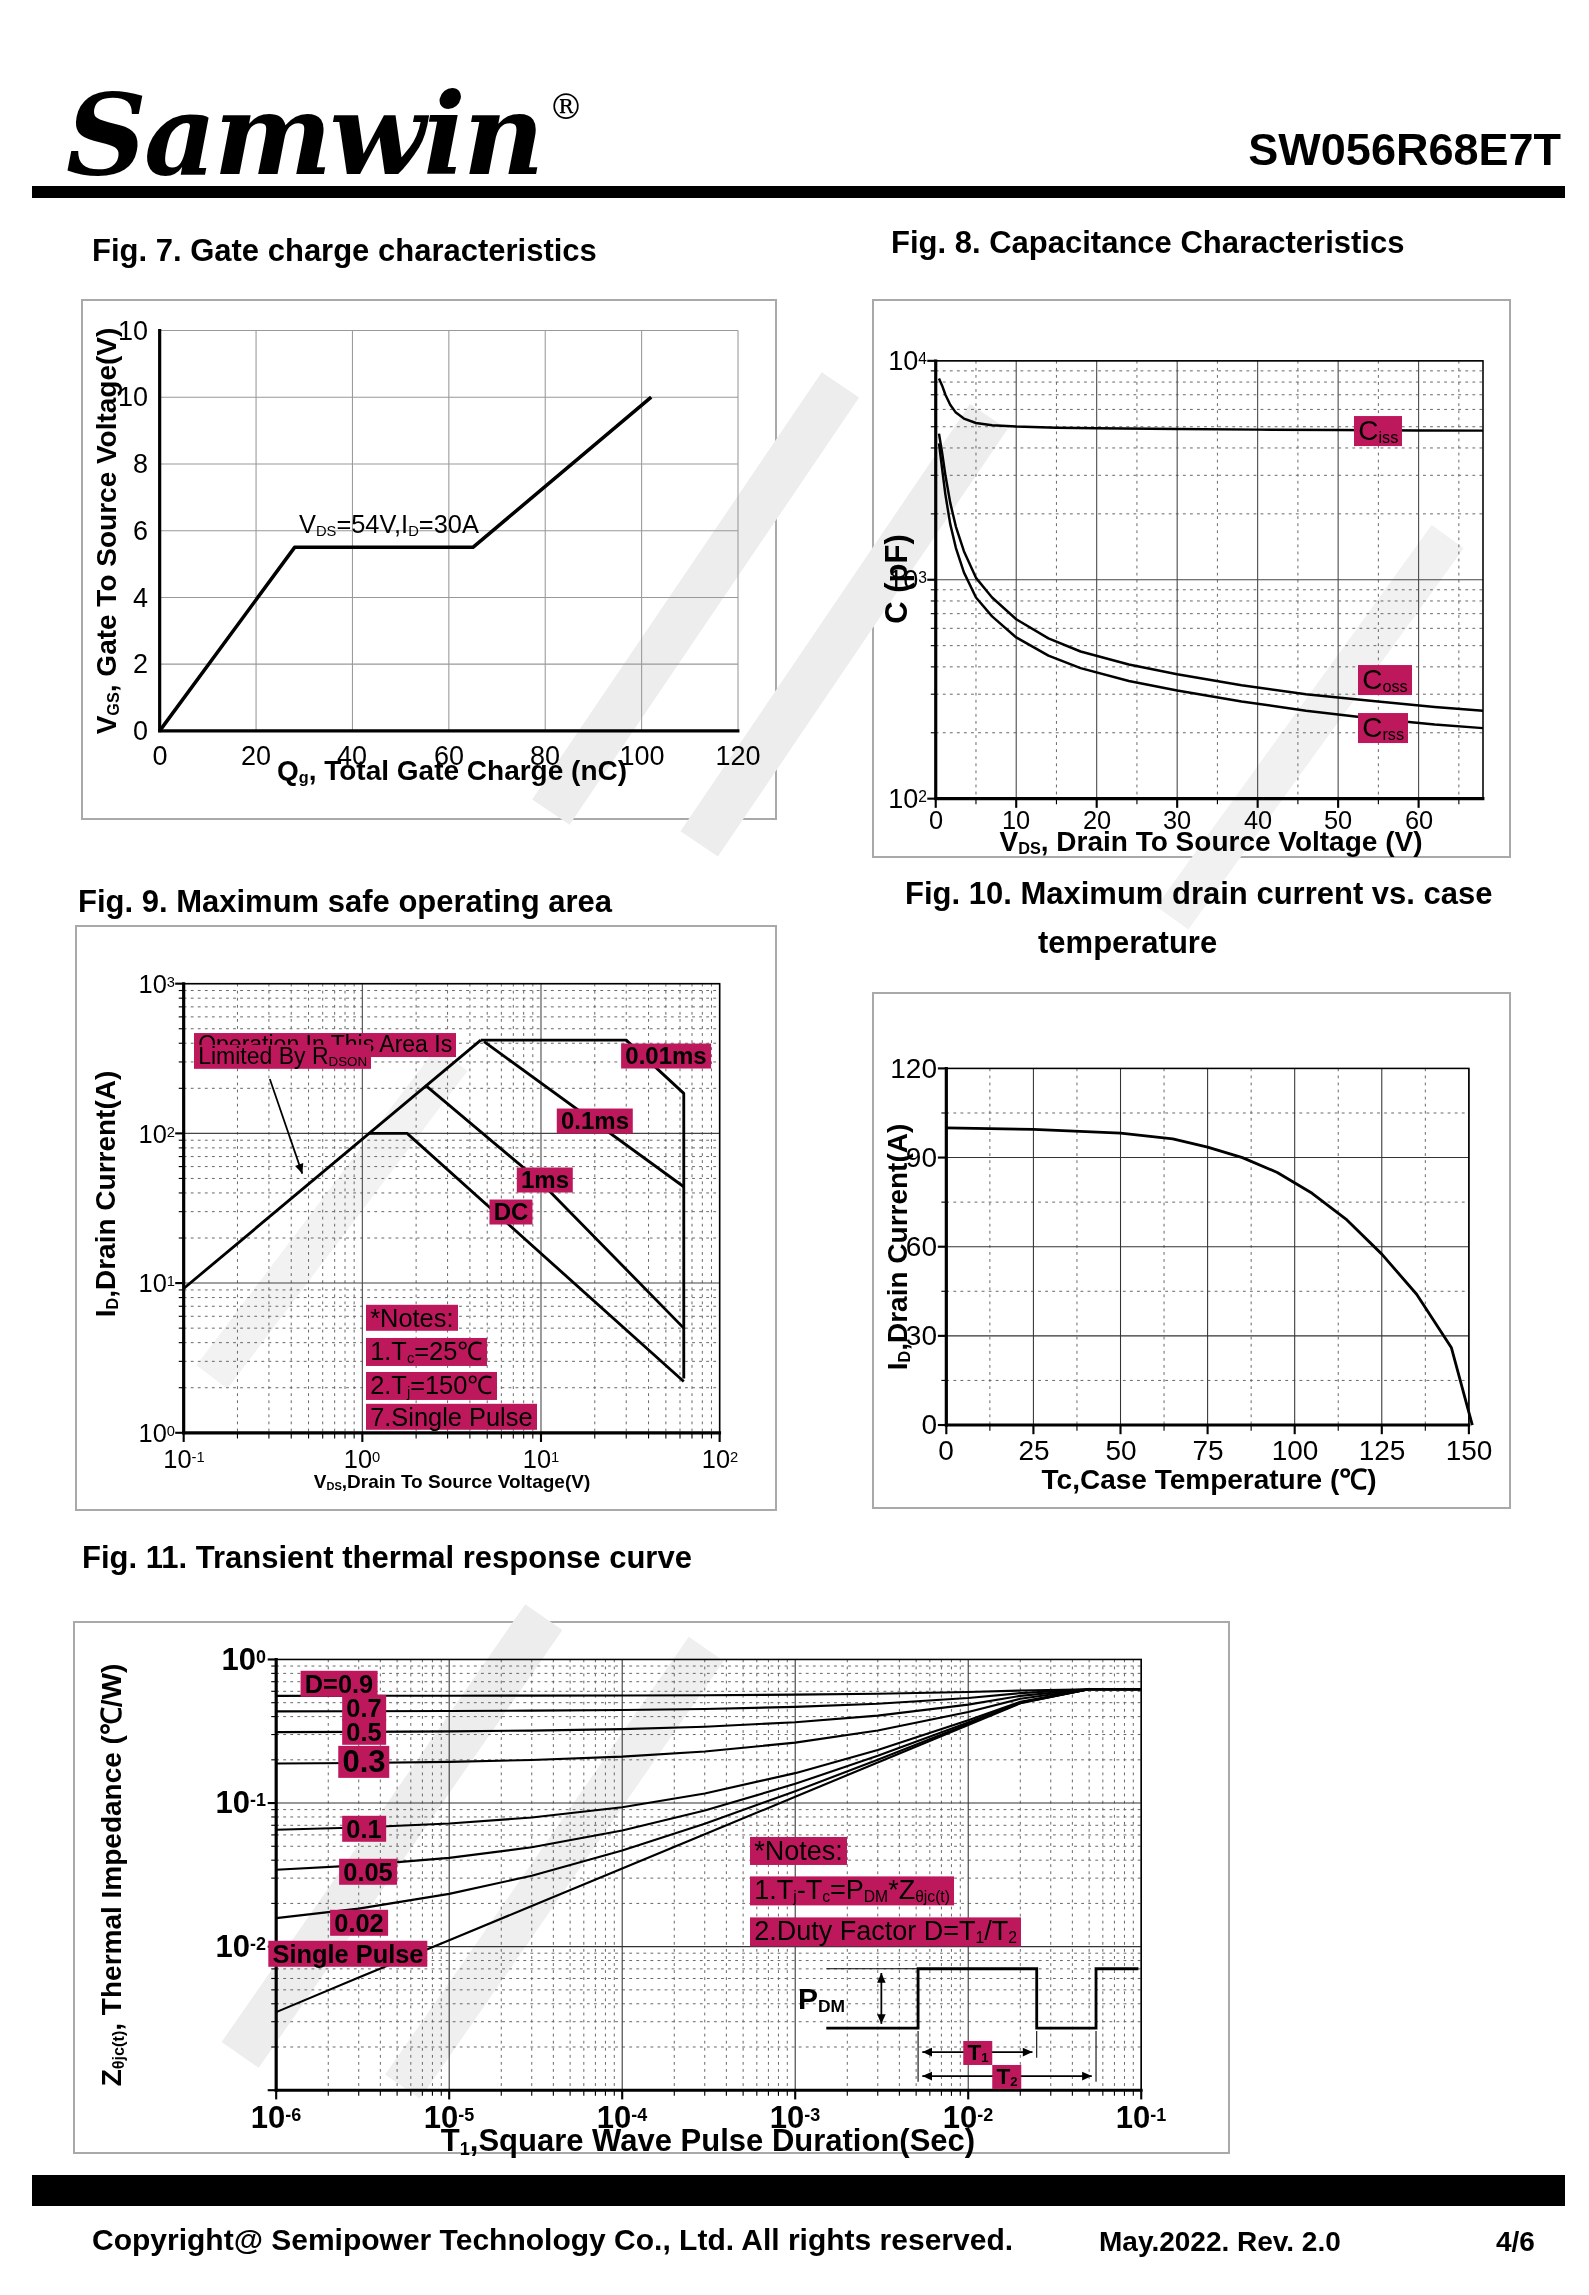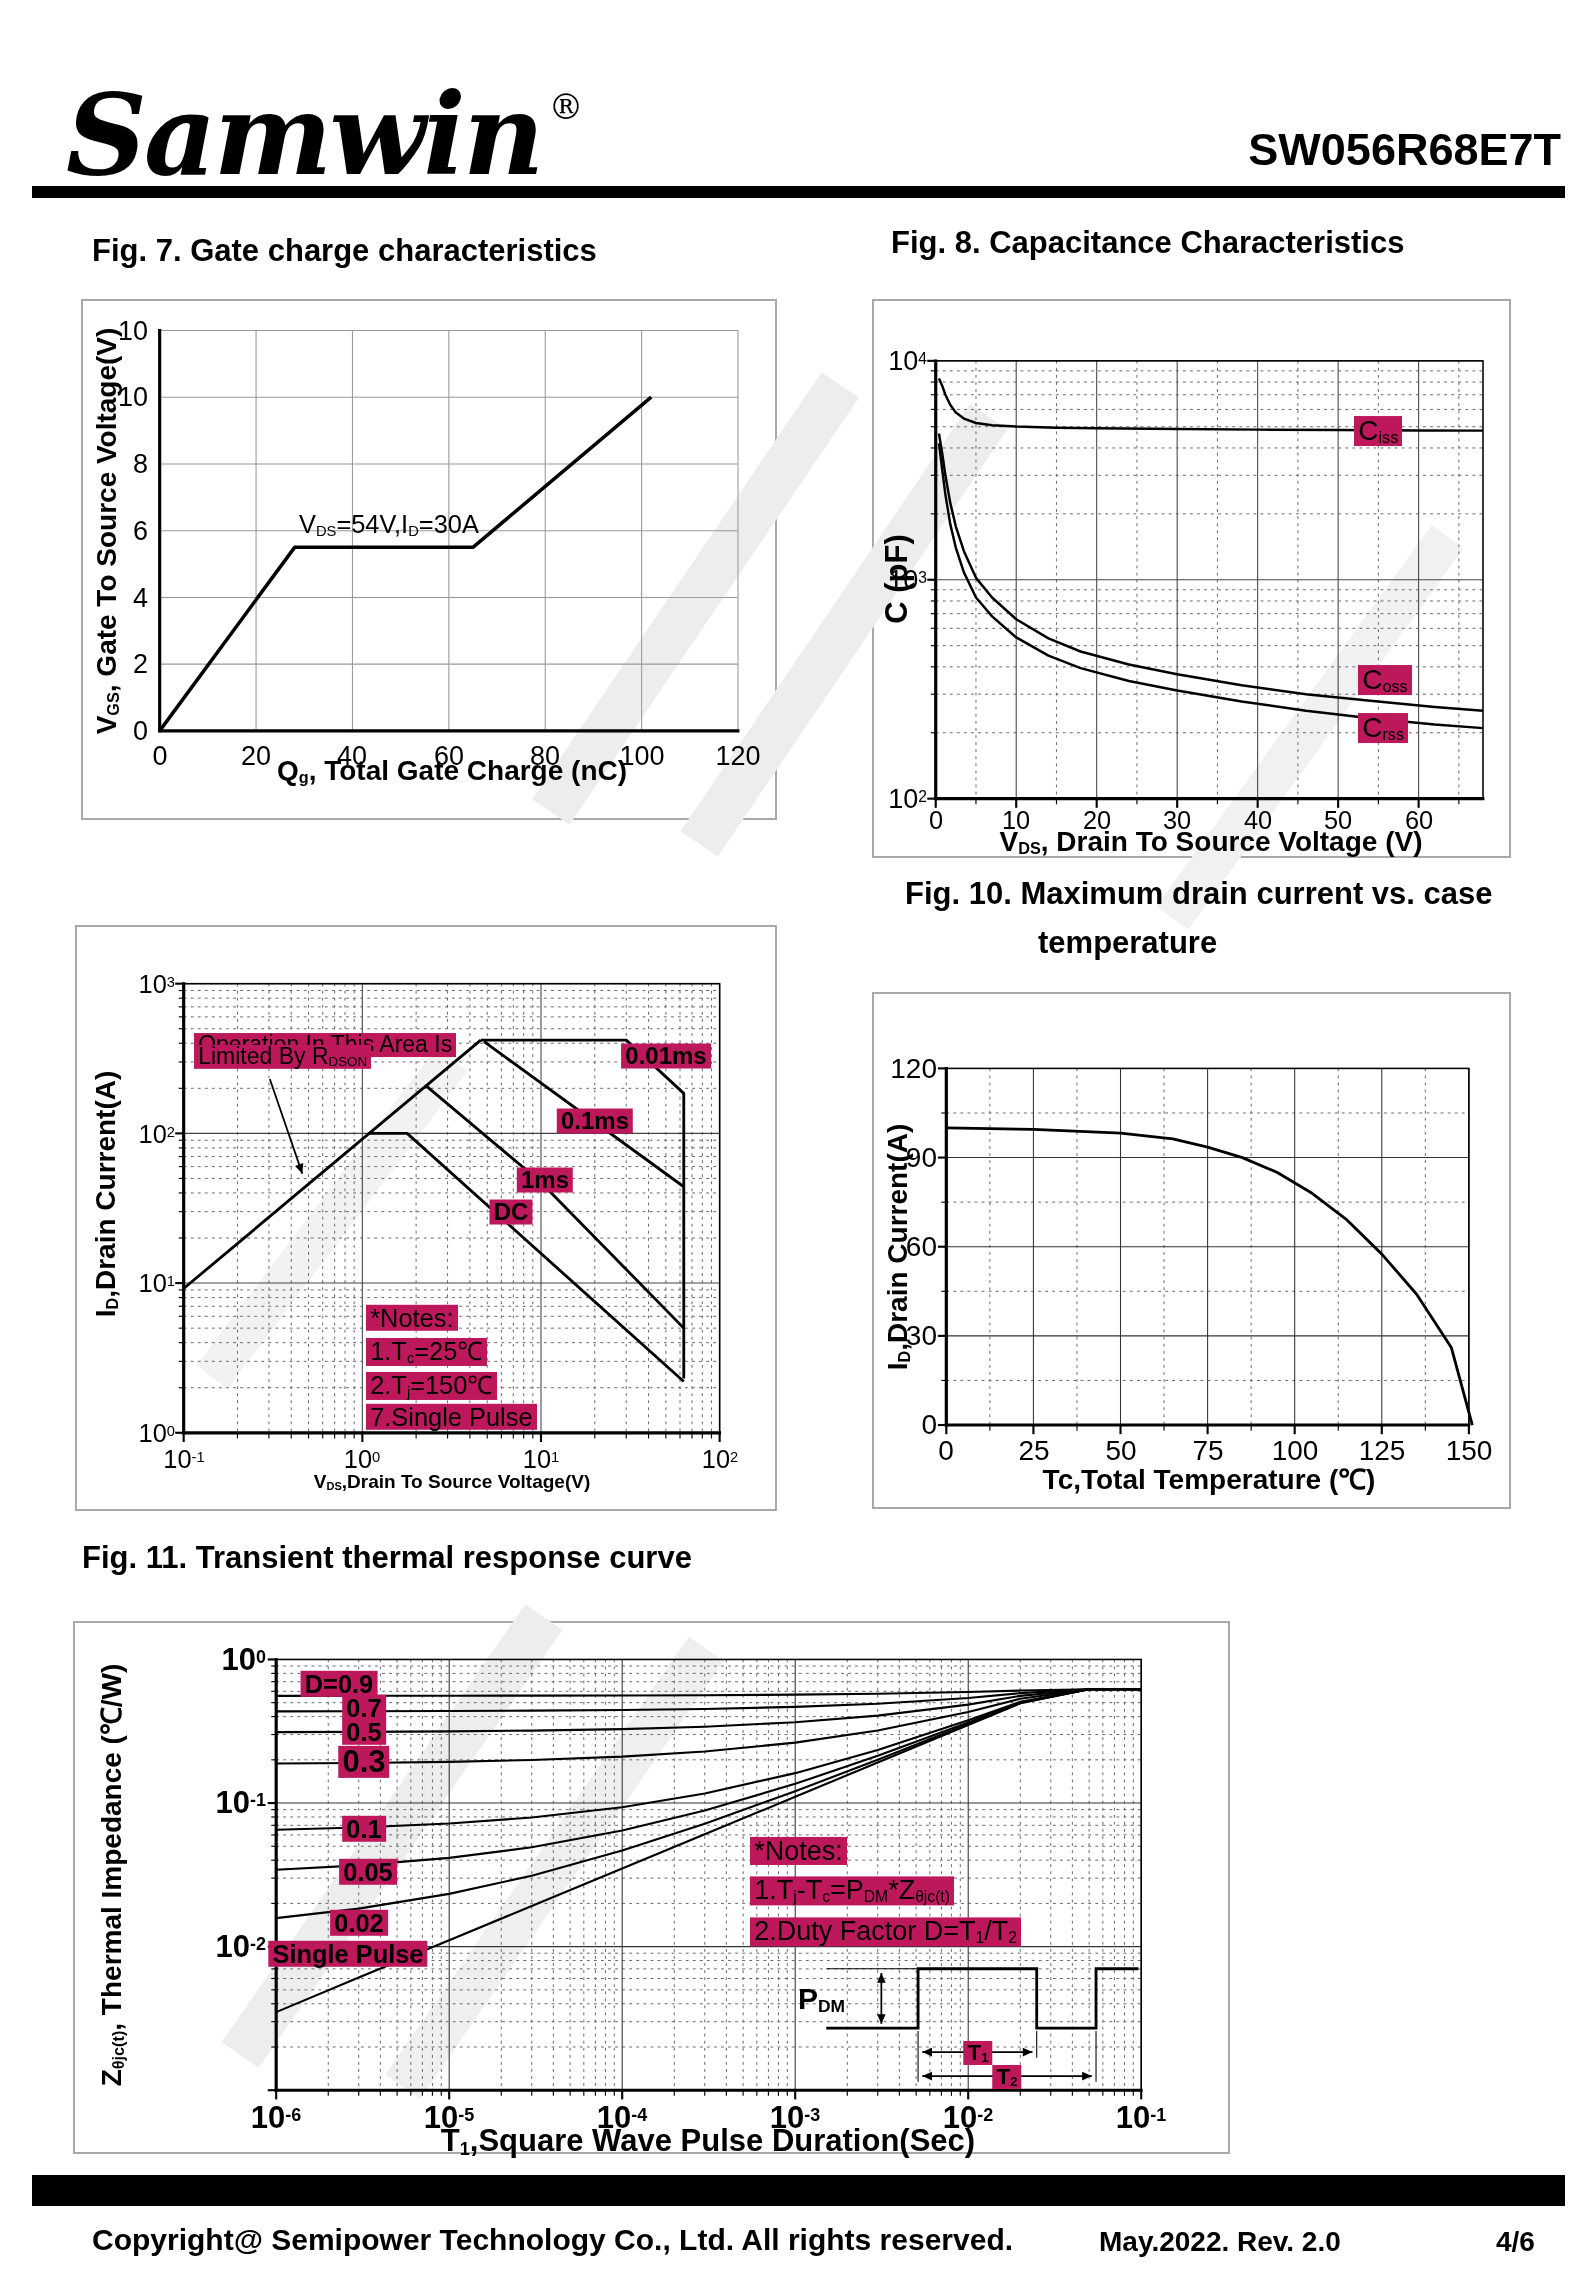--- a/index.html
+++ b/index.html
@@ -545,21 +545,21 @@
       <div class="lbl" style="left: 1121px; top: 1451px; font-size: 28px; font-weight: normal; transform: translate(-50%, -50%);">50</div>
       <div class="lbl" style="left: 1208px; top: 1451px; font-size: 28px; font-weight: normal; transform: translate(-50%, -50%);">75</div>
       <div class="lbl" style="left: 1295px; top: 1451px; font-size: 28px; font-weight: normal; transform: translate(-50%, -50%);">100</div>
       <div class="lbl" style="left: 1382px; top: 1451px; font-size: 28px; font-weight: normal; transform: translate(-50%, -50%);">125</div>
       <div class="lbl" style="left: 1469px; top: 1451px; font-size: 28px; font-weight: normal; transform: translate(-50%, -50%);">150</div>
       <div class="lbl" style="left: 937px; top: 1425px; font-size: 28px; font-weight: normal; transform: translate(-100%, -50%);">0</div>
       <div class="lbl" style="left: 937px; top: 1336px; font-size: 28px; font-weight: normal; transform: translate(-100%, -50%);">30</div>
       <div class="lbl" style="left: 937px; top: 1247px; font-size: 28px; font-weight: normal; transform: translate(-100%, -50%);">60</div>
       <div class="lbl" style="left: 937px; top: 1158px; font-size: 28px; font-weight: normal; transform: translate(-100%, -50%);">90</div>
       <div class="lbl" style="left: 937px; top: 1069px; font-size: 28px; font-weight: normal; transform: translate(-100%, -50%);">120</div>
-      <div class="lbl" style="left: 1209px; top: 1480px; font-size: 28px; font-weight: bold; transform: translate(-50%, -50%);">Tc,Total Temperature (℃)</div>
+      <div class="lbl" style="left: 1209px; top: 1480px; font-size: 28px; font-weight: bold; transform: translate(-50%, -50%);">Tc,Case Temperature (℃)</div>
       <div class="lbl" style="left: 898px; top: 1247px; font-size: 28px; font-weight: bold; transform: translate(-50%, -50%) rotate(-90deg);">I<sub>D</sub>,Drain Current(A)</div>
       <div class="lbl" style="left: 276px; top: 2118px; font-size: 31px; font-weight: bold; transform: translate(-50%, -50%);">10<sup>-6</sup></div>
       <div class="lbl" style="left: 449px; top: 2118px; font-size: 31px; font-weight: bold; transform: translate(-50%, -50%);">10<sup>-5</sup></div>
       <div class="lbl" style="left: 622px; top: 2118px; font-size: 31px; font-weight: bold; transform: translate(-50%, -50%);">10<sup>-4</sup></div>
       <div class="lbl" style="left: 795px; top: 2118px; font-size: 31px; font-weight: bold; transform: translate(-50%, -50%);">10<sup>-3</sup></div>
       <div class="lbl" style="left: 968px; top: 2118px; font-size: 31px; font-weight: bold; transform: translate(-50%, -50%);">10<sup>-2</sup></div>
       <div class="lbl" style="left: 1141px; top: 2118px; font-size: 31px; font-weight: bold; transform: translate(-50%, -50%);">10<sup>-1</sup></div>
       <div class="lbl" style="left: 266px; top: 1660px; font-size: 31px; font-weight: bold; transform: translate(-100%, -50%);">10<sup>0</sup></div>
       <div class="lbl" style="left: 266px; top: 1803px; font-size: 31px; font-weight: bold; transform: translate(-100%, -50%);">10<sup>-1</sup></div>
       <div class="lbl" style="left: 266px; top: 1947px; font-size: 31px; font-weight: bold; transform: translate(-100%, -50%);">10<sup>-2</sup></div>
@@ -576,20 +576,21 @@
       <div class="lbl bg" style="left: 750px; top: 1851px; font-size: 27px; font-weight: normal; transform: translate(0px, -50%);">*Notes:</div>
       <div class="lbl bg" style="left: 750px; top: 1891px; font-size: 27px; font-weight: normal; transform: translate(0px, -50%);">1.T<sub>j</sub>-T<sub>c</sub>=P<sub>DM</sub>*Z<sub>θjc(t)</sub></div>
       <div class="lbl bg" style="left: 750px; top: 1932px; font-size: 27px; font-weight: normal; transform: translate(0px, -50%);">2.Duty Factor D=T<sub>1</sub>/T<sub>2</sub></div>
       <div class="lbl" style="left: 845px; top: 1999px; font-size: 30px; font-weight: bold; transform: translate(-100%, -50%);">P<sub>DM</sub></div>
       <div class="lbl bg" style="left: 978px; top: 2053px; font-size: 22.6px; font-weight: bold; transform: translate(-50%, -50%);">T<sub>1</sub></div>
       <div class="lbl bg" style="left: 1007px; top: 2077px; font-size: 22.6px; font-weight: bold; transform: translate(-50%, -50%);">T<sub>2</sub></div>
     </div>
 
   <div class="title" style="left:92px;top:233px">Fig. 7. Gate charge characteristics</div>
   <div class="title" style="left:891px;top:225px">Fig. 8. Capacitance Characteristics</div>
+  <div class="title" style="left:78px;top:884px">Fig. 9. Maximum safe operating area</div>
   <div class="title" style="left:905px;top:876px">Fig. 10. Maximum drain current vs. case</div>
   <div class="title" style="left:1038px;top:925px">temperature</div>
   <div class="title" style="left:82px;top:1540px">Fig. 11. Transient thermal response curve</div>
 
   <div class="fbar"></div>
   <div class="fcopy">Copyright@ Semipower Technology Co., Ltd. All rights reserved.</div>
   <div class="frev">May.2022. Rev. 2.0</div>
   <div class="fpage">4/6</div>
 </div>
 

